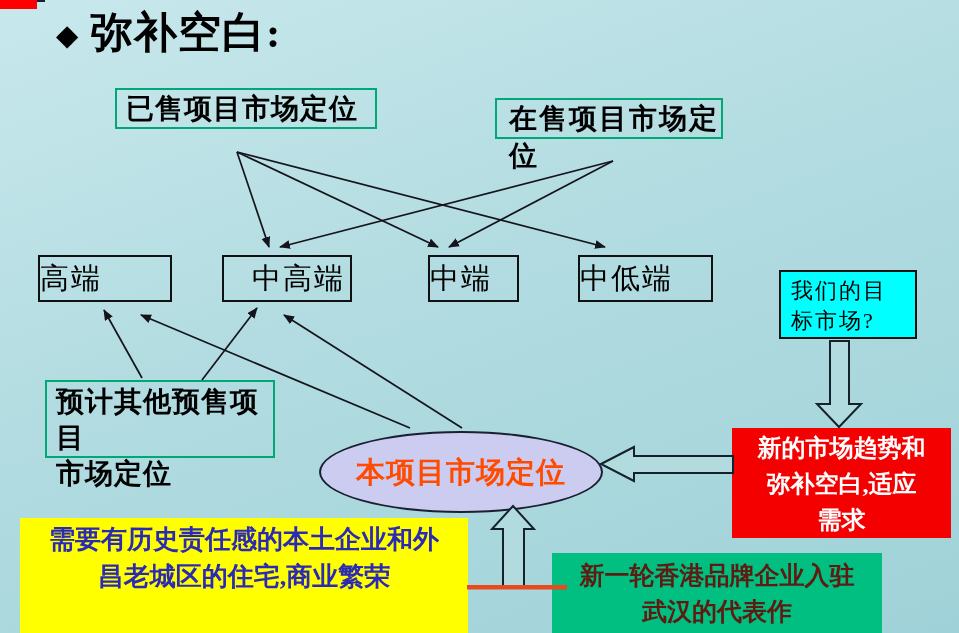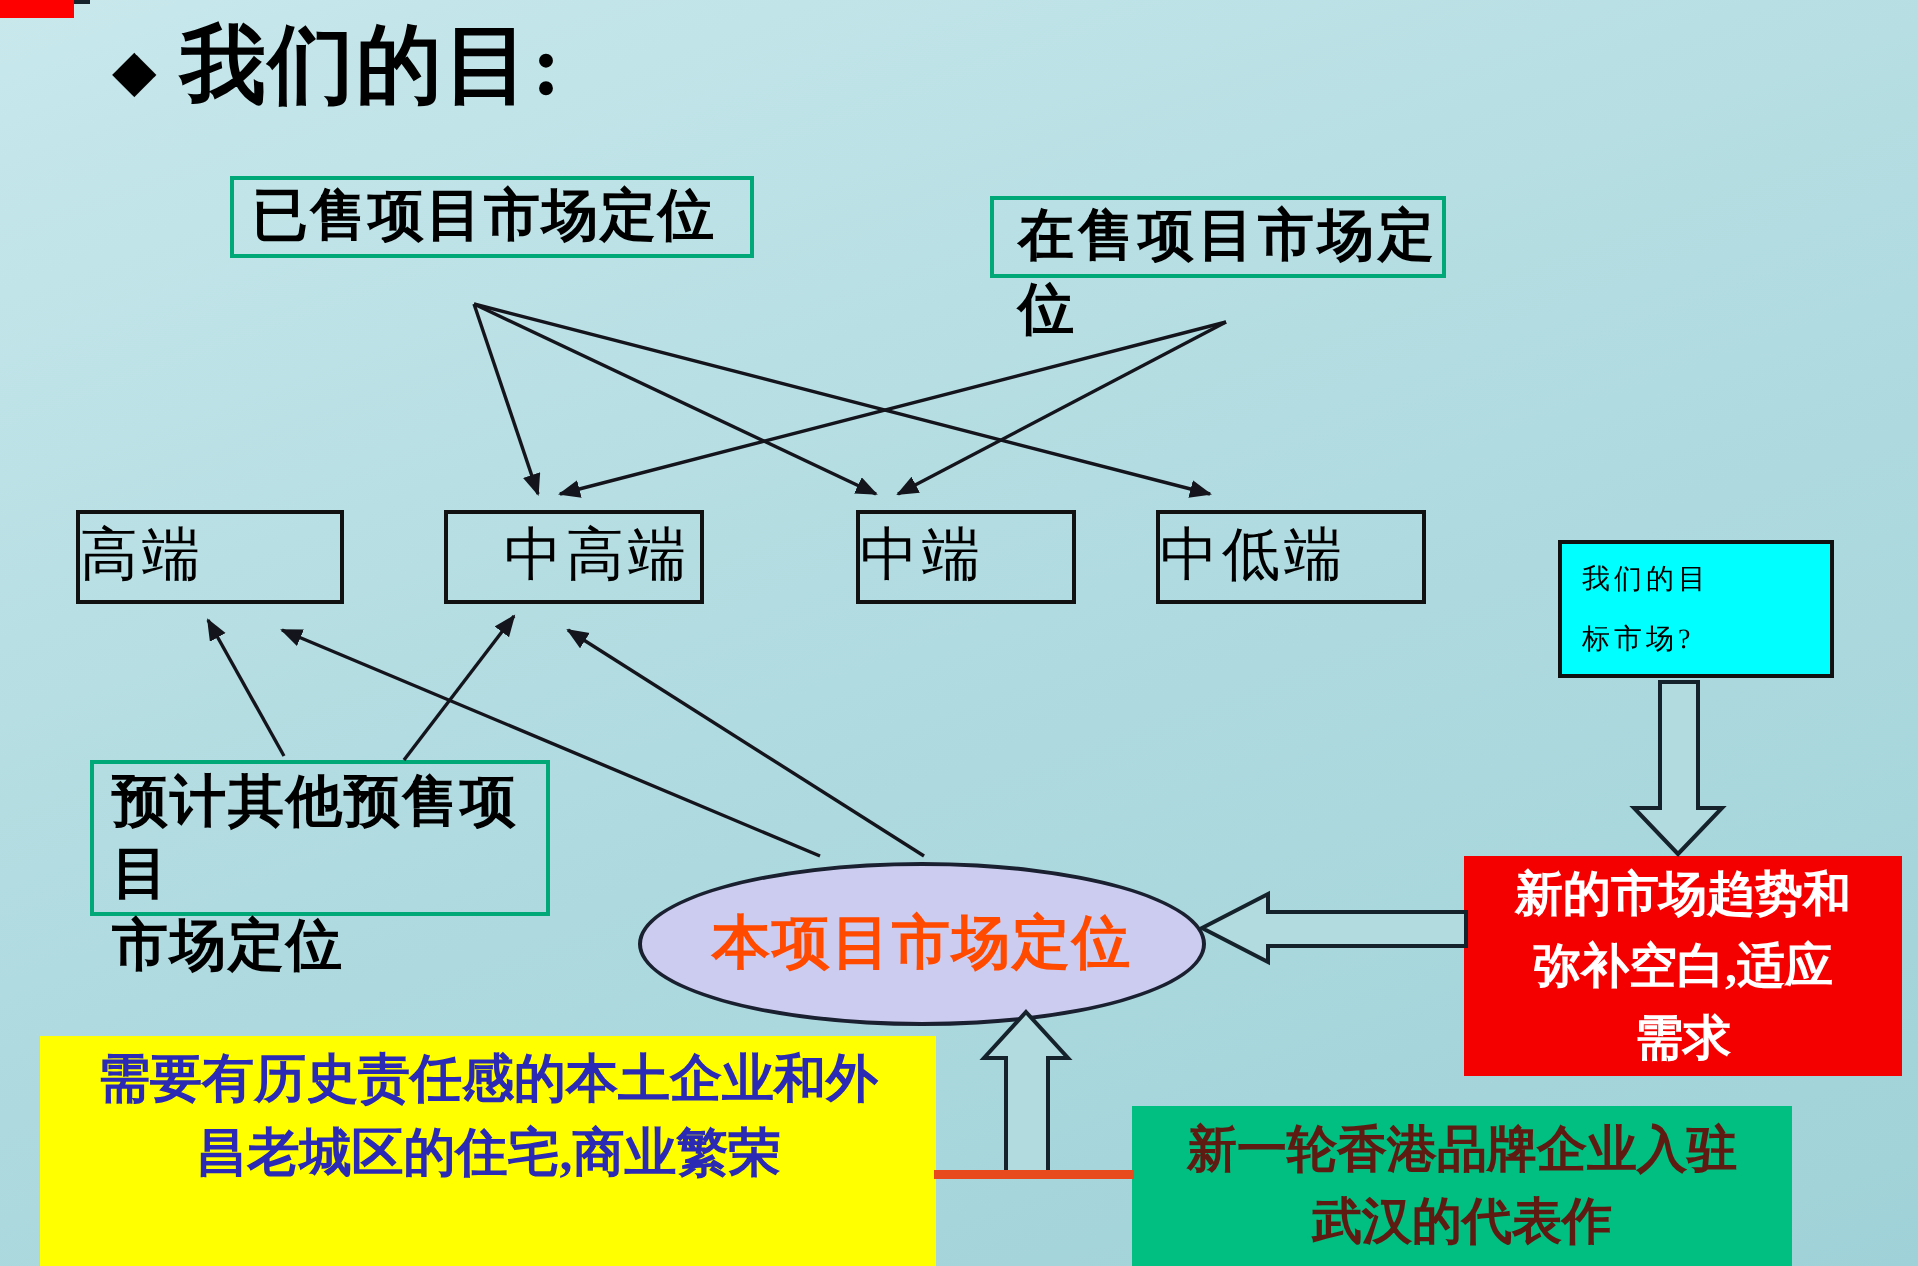--- a/index.html
+++ b/index.html
@@ -22,49 +22,49 @@
   #page-title{left:90px;top:4px;font-size:43px;font-weight:bold;color:#000;letter-spacing:1px;}
   .node{border:2px solid var(--ink);color:#000;}
   .green-border{border:2px solid var(--box-border-green);}
   #box-sold{left:115px;top:88px;width:262px;height:41px;font-size:28px;font-weight:bold;
     line-height:37px;padding-left:9px;letter-spacing:1px;}
   #box-onsale{left:495px;top:98px;width:228px;height:41px;font-size:28px;font-weight:bold;
     line-height:37px;padding-left:12px;letter-spacing:2px;}
   .tier{top:255px;height:47px;font-size:29px;text-align:left;line-height:43px;letter-spacing:2px;}
   #tier-high{left:38px;width:134px;}
   #tier-mid-high{left:222px;width:130px;padding-left:28px;}
-  #tier-mid{left:428px;width:110px;}
+  #tier-mid{left:428px;width:91px;}
   #tier-mid-low{left:578px;width:135px;}
   #box-target{left:779px;top:270px;width:138px;height:69px;background:var(--cyan-fill);
-    font-size:14px;line-height:30px;padding:4px 0 0 10px;letter-spacing:2px;}
+    font-size:22px;line-height:30px;padding:4px 0 0 10px;letter-spacing:2px;}
   #box-forecast{left:45px;top:380px;width:230px;height:78px;font-size:28px;font-weight:bold;
     line-height:36px;padding:2px 0 0 9px;letter-spacing:1px;}
   #ellipse-project{left:319px;top:431px;width:284px;height:82px;border:2px solid #1a2030;
     background:var(--ellipse-fill);border-radius:50%;text-align:center;line-height:78px;
     font-size:29px;font-weight:bold;color:var(--ellipse-text);letter-spacing:1px;}
   #box-gap{left:732px;top:428px;width:219px;height:110px;background:var(--red-fill);
     color:#fff;font-size:24px;font-weight:bold;text-align:center;line-height:36px;padding-top:2px;}
   #box-responsibility{left:20px;top:518px;width:448px;height:115px;background:var(--yellow-fill);
     color:var(--yellow-text);font-size:26px;font-weight:bold;text-align:center;line-height:37px;padding-top:3px;}
-  #box-hkbrand{left:566px;top:553px;width:330px;height:80px;background:var(--green-fill);
+  #box-hkbrand{left:552px;top:553px;width:330px;height:80px;background:var(--green-fill);
     color:var(--green-text);font-size:25px;font-weight:bold;text-align:center;line-height:36px;padding-top:5px;}
   #connector-layer{left:0;top:0;width:959px;height:633px;pointer-events:none;z-index:6;}
   .thin-line{stroke:#14141c;stroke-width:1.7px;fill:none;}
   .block-arrow{fill:#b2dbe0;stroke:#15222b;stroke-width:2px;}
 </style>
 </head>
 <body>
 
 <div id="slide">
 
   <div class="abs" id="corner-line"></div>
   <div class="abs" id="corner-bar"></div>
 
   <div class="abs" id="title-bullet">◆</div>
-  <div class="abs" id="page-title">我们的目:</div>
+  <div class="abs" id="page-title">弥补空白:</div>
 
   <div class="abs green-border" id="box-sold">已售项目市场定位</div>
 
   <div class="abs green-border" id="box-onsale">在售项目市场定位</div>
 
   <div class="abs node tier" id="tier-high">高端</div>
   <div class="abs node tier" id="tier-mid-high">中高端</div>
   <div class="abs node tier" id="tier-mid">中端</div>
   <div class="abs node tier" id="tier-mid-low">中低端</div>
 

